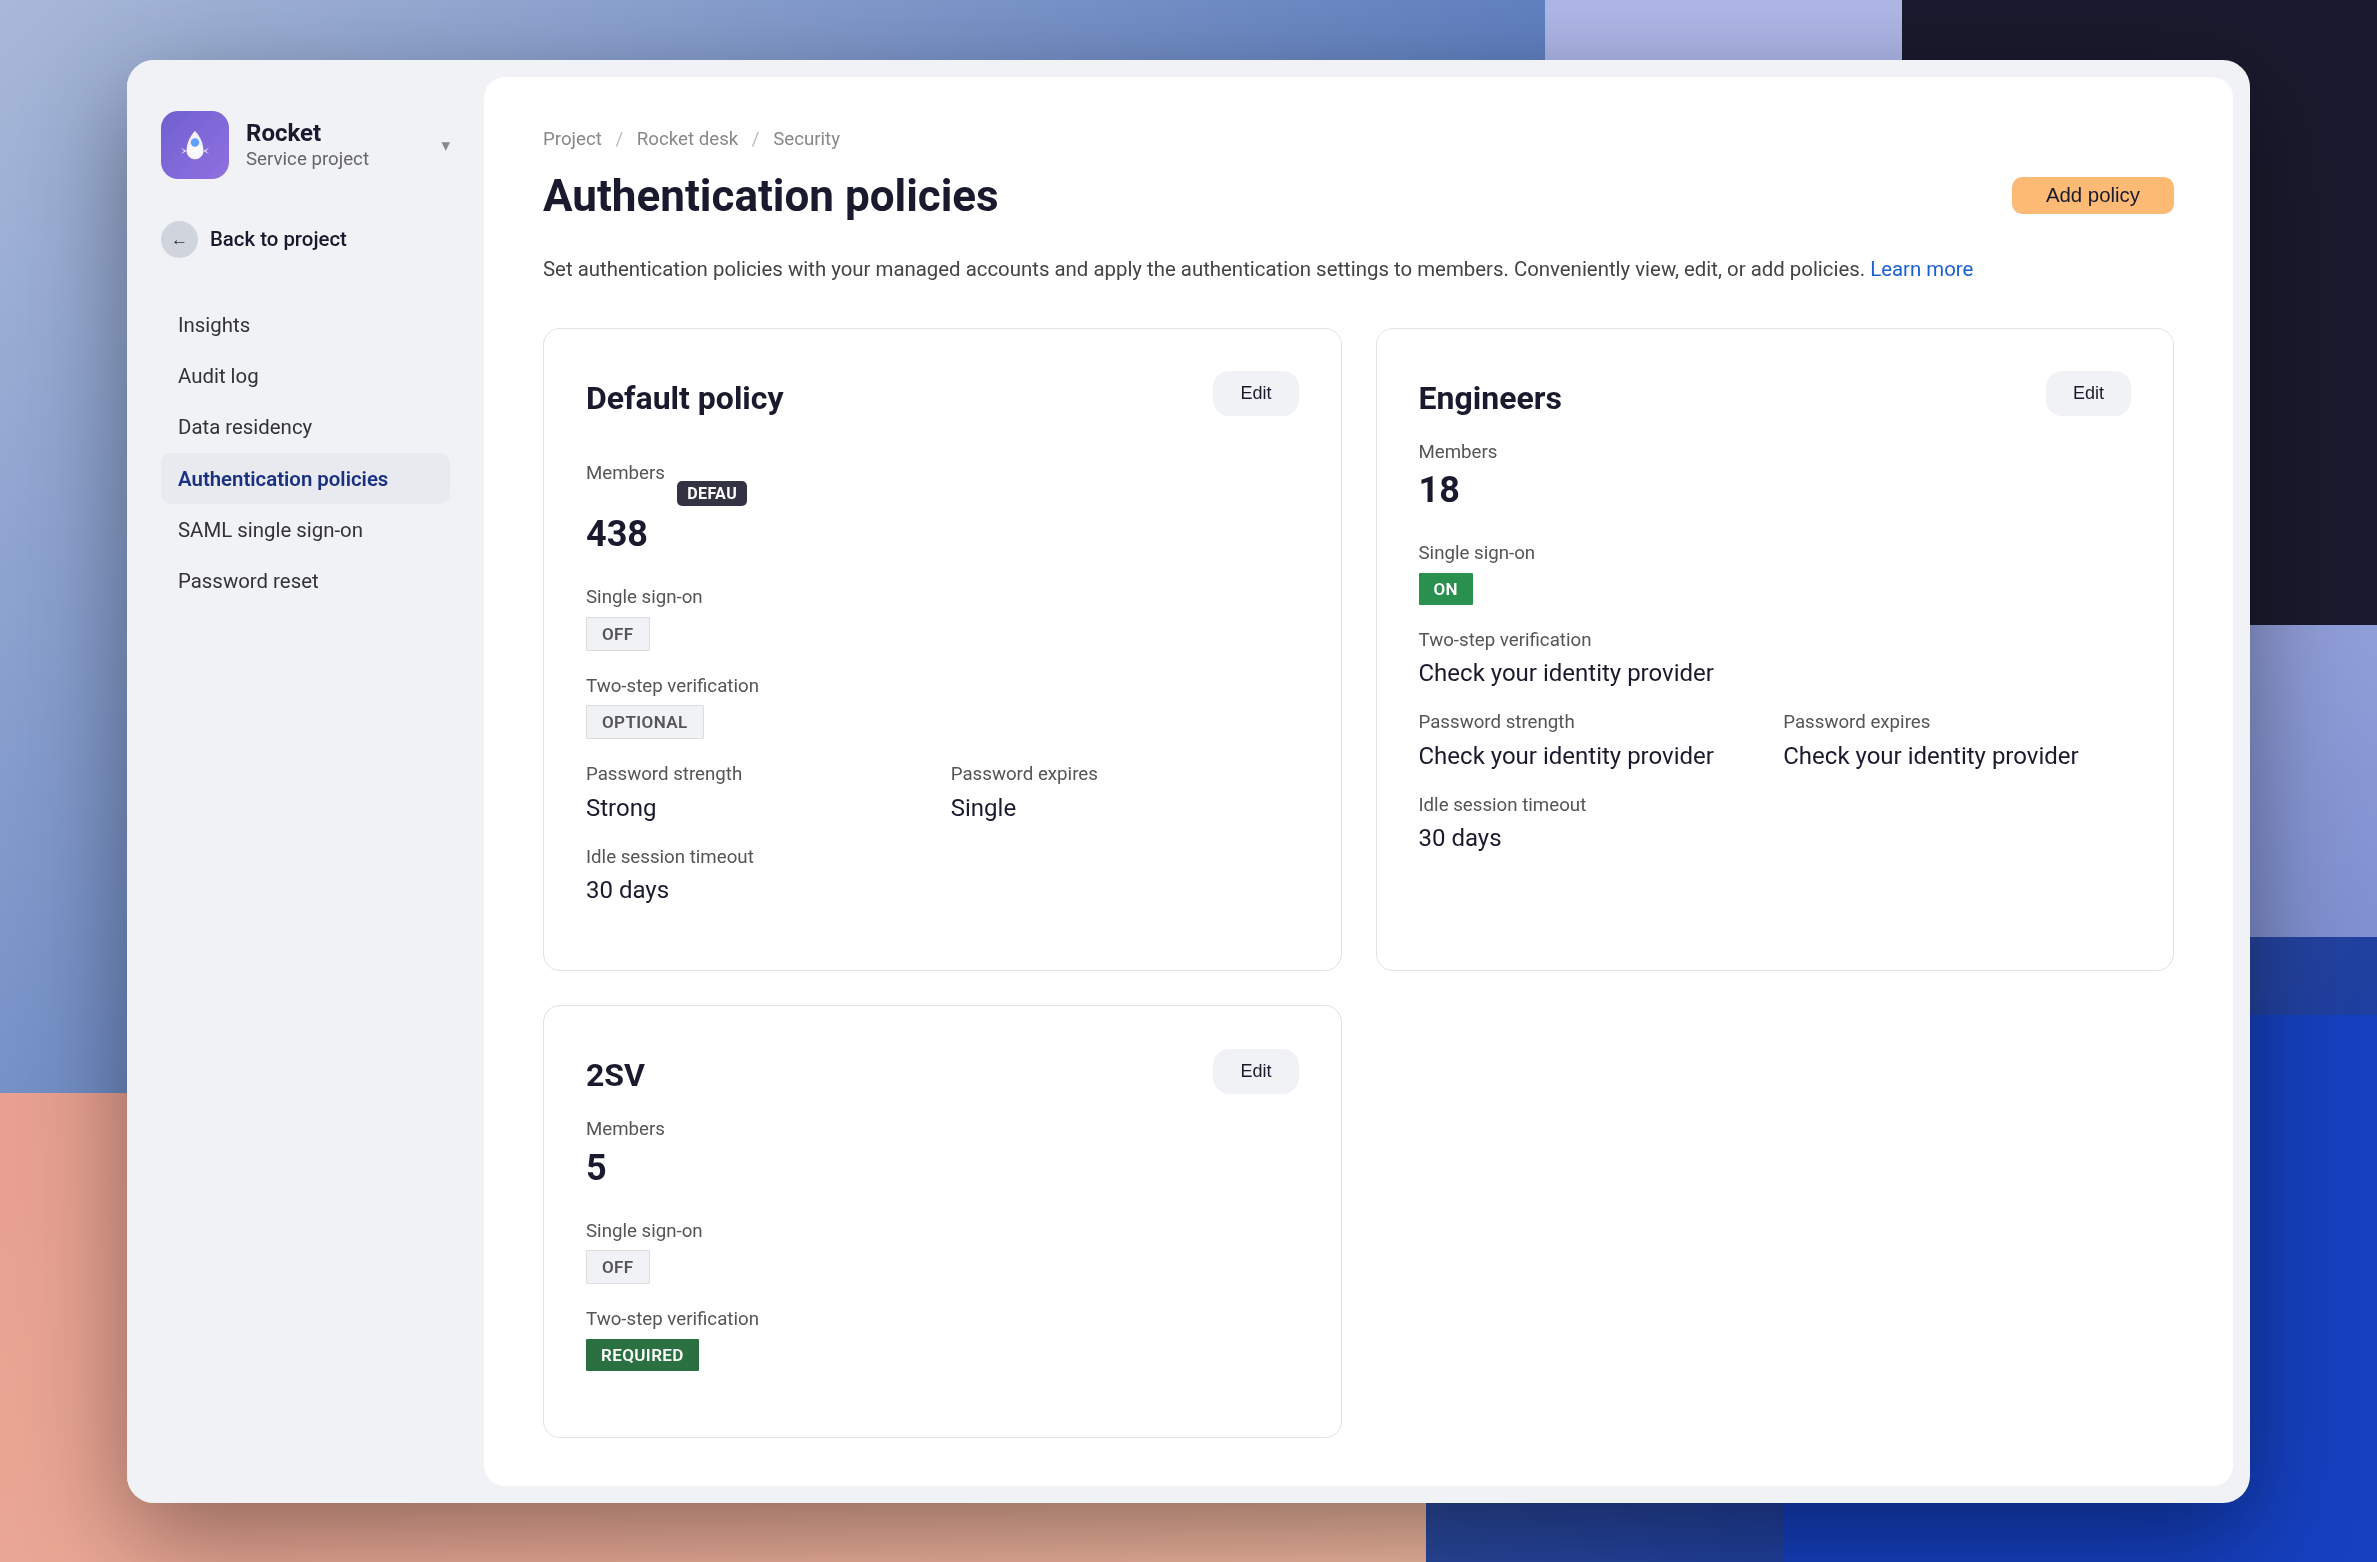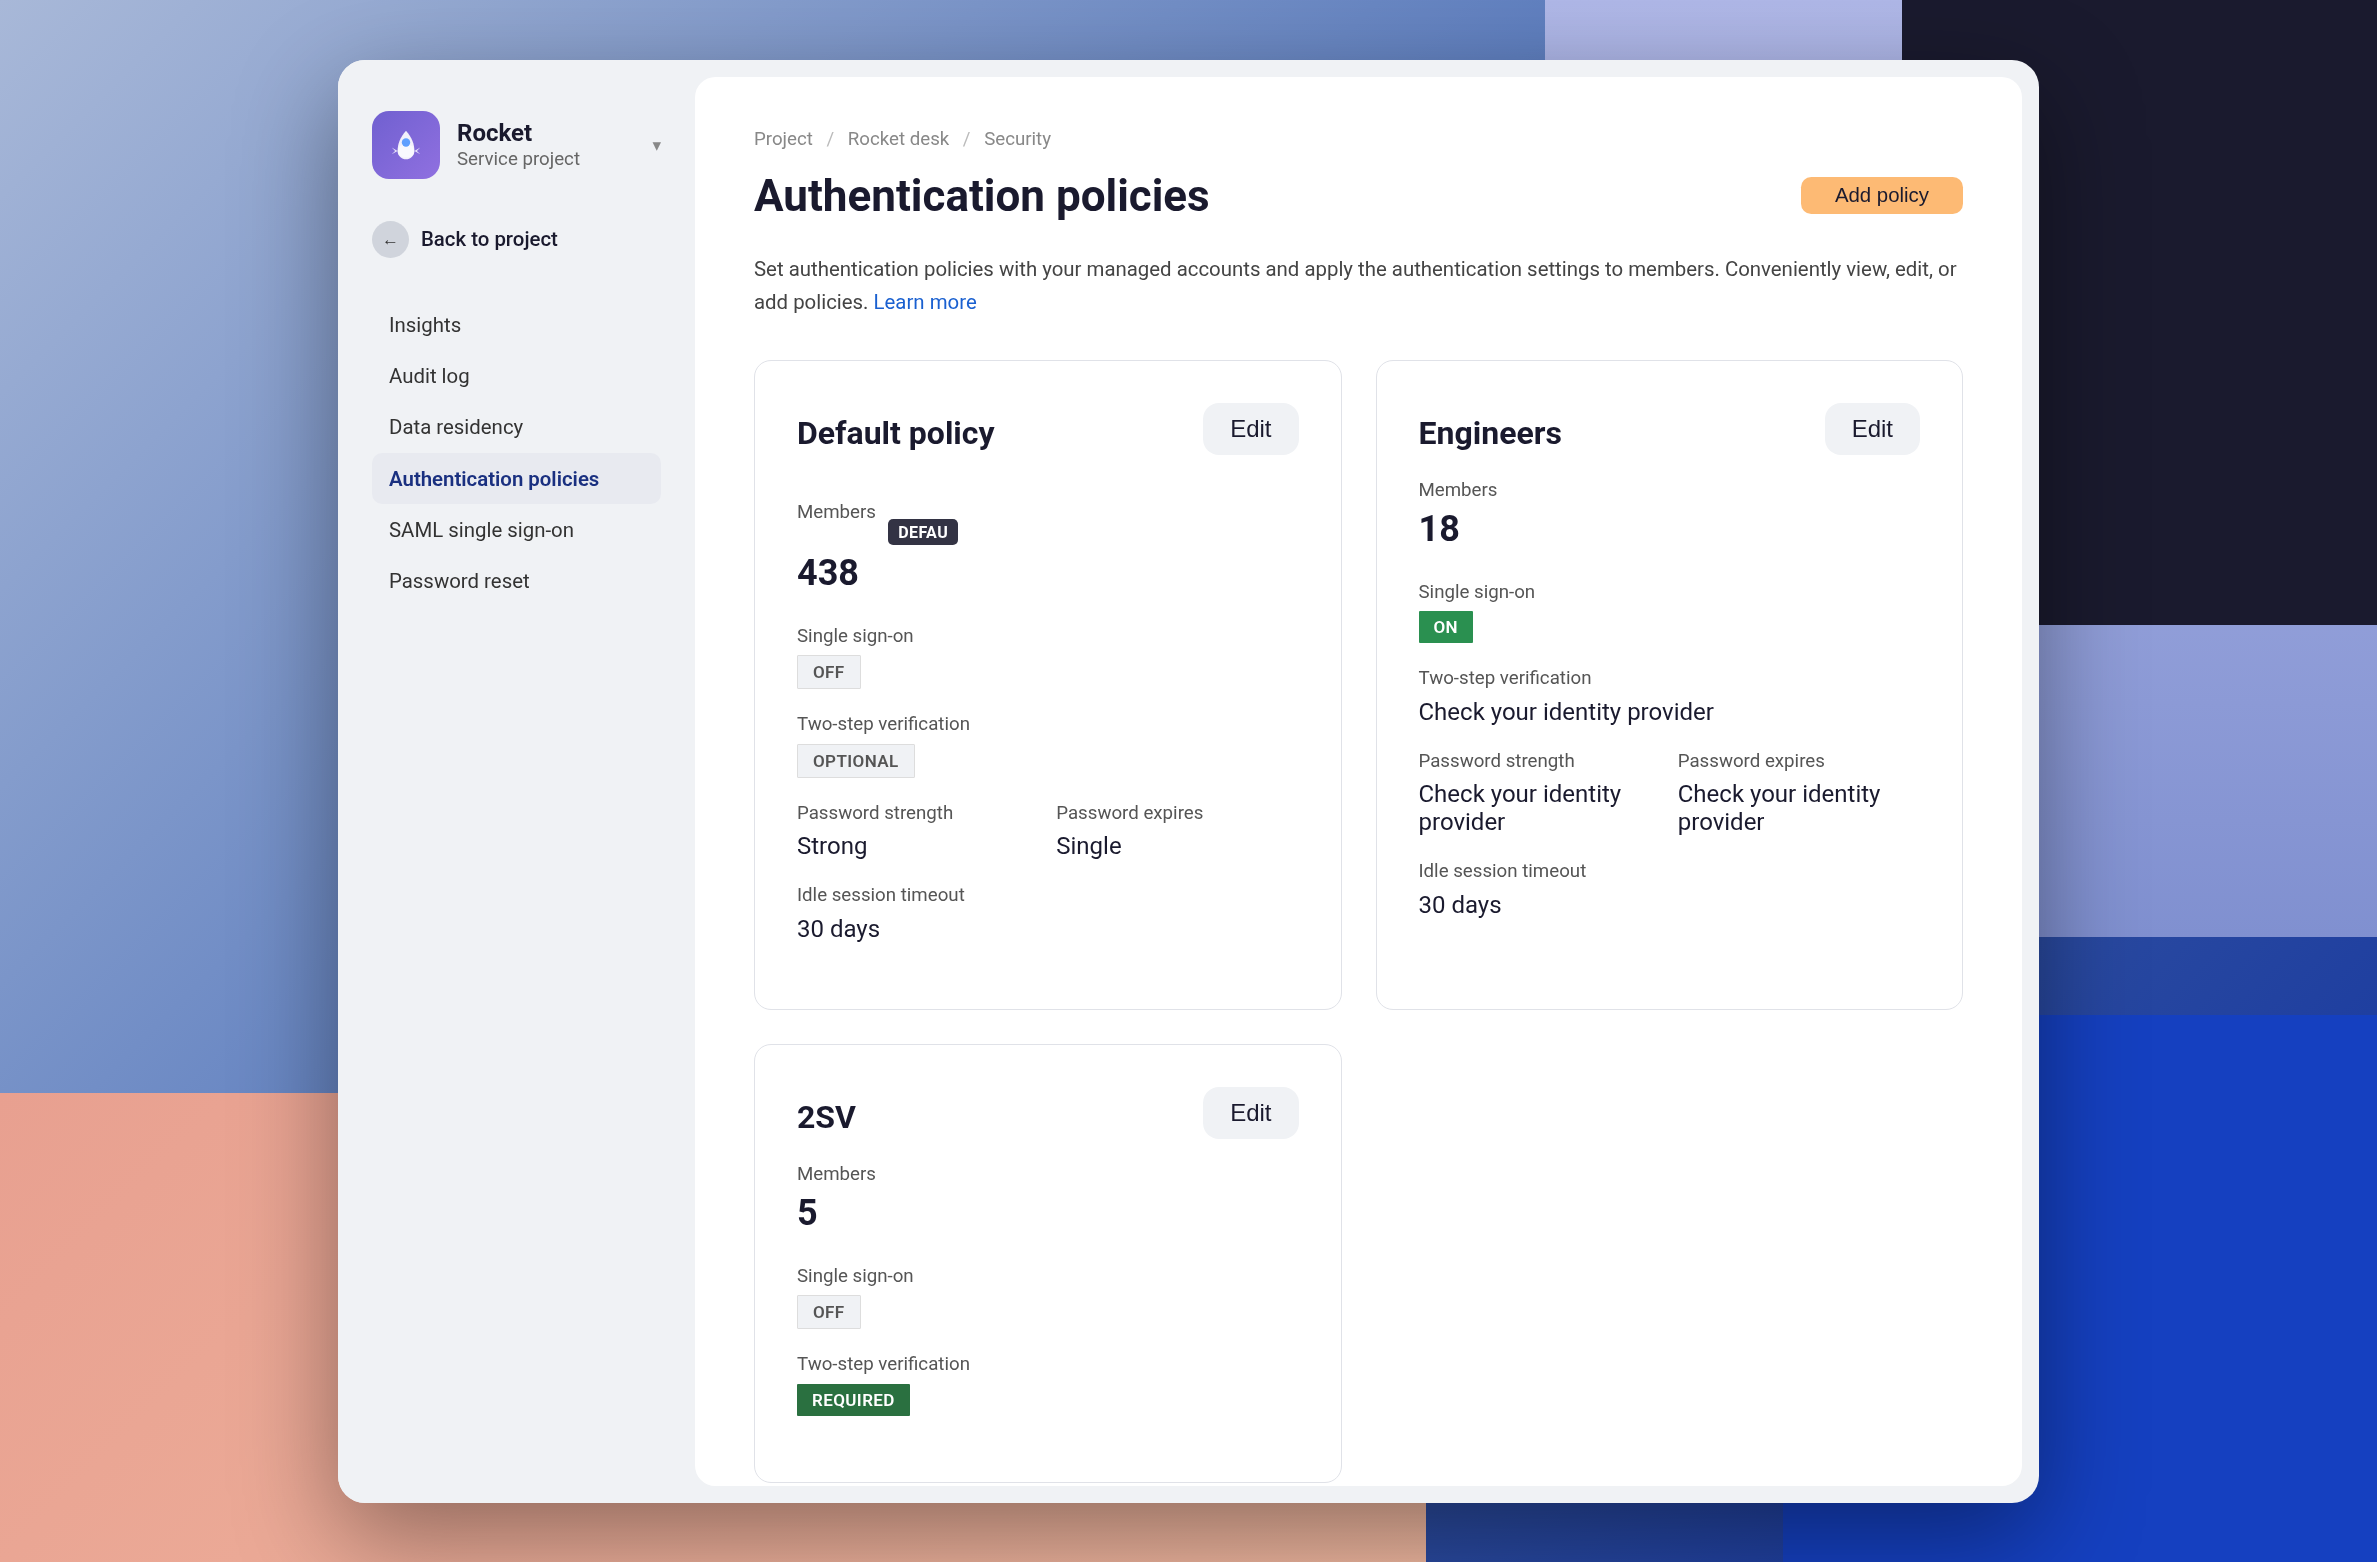--- a/index.html
+++ b/index.html
@@ -56,21 +56,21 @@
       right: 0;
       width: 25%;
       height: 35%;
       background: #1540c0;
       z-index: 1;
     }
 
     .app-window {
       position: relative;
       z-index: 10;
-      width: 1701px;
+      width: 2123px;
       height: 1443px;
       background: #f0f2f5;
       border-radius: 27px;
       display: flex;
       overflow: hidden;
       box-shadow: 0 34px 102px rgba(0,0,0,0.4);
     }
 
     
     .sidebar {
@@ -264,21 +264,21 @@
       font-weight: 700;
       color: #1a1a2e;
       margin-top: 8px;
     }
 
     .edit-button {
       padding: 12px 27px;
       background: #f0f2f5;
       border: none;
       border-radius: 16px;
-      font-size: 24px;
+      font-size: 18px;
       font-weight: 500;
       color: #1a1a2e;
       cursor: pointer;
     }
 
     .policy-members-label {
       font-size: 18.7px;
       color: #555;
       margin-bottom: 6.8px;
       display: flex;

